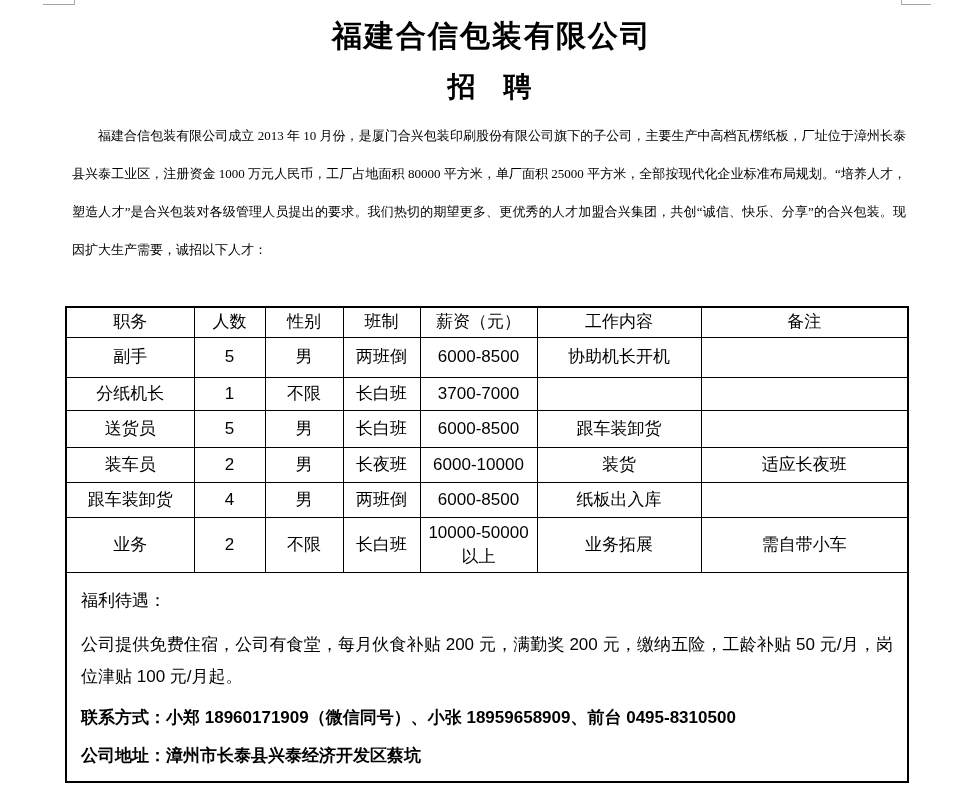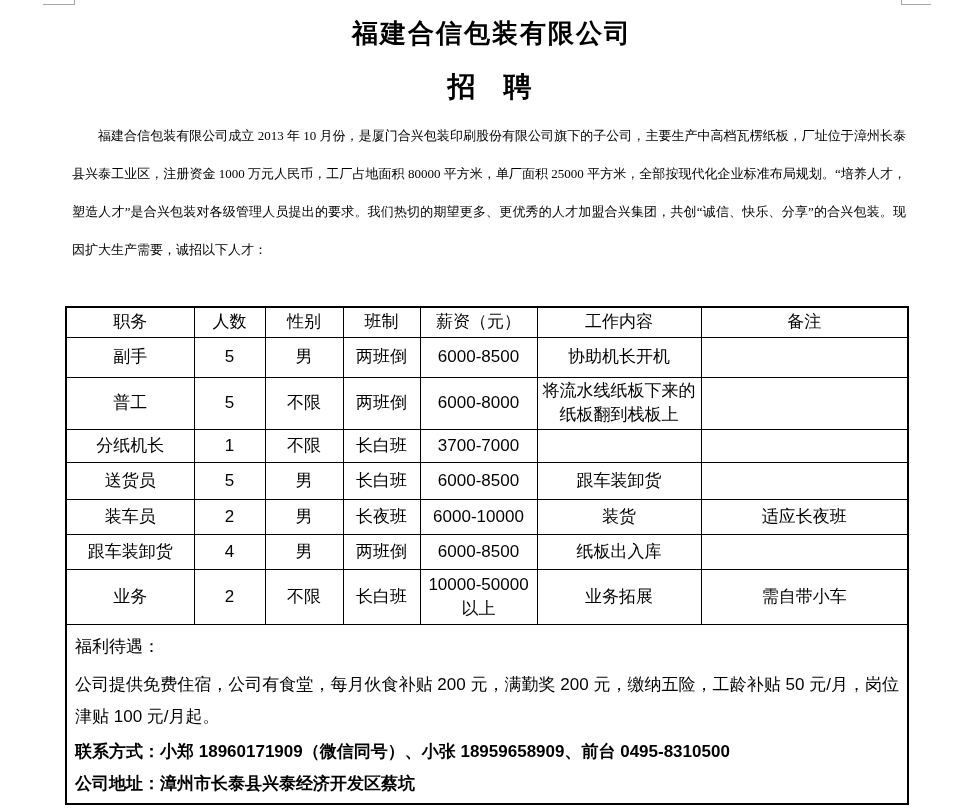--- a/index.html
+++ b/index.html
@@ -8,21 +8,21 @@
     position:relative; width:959px; height:812px; background:#ffffff;
     overflow:hidden; color:#000;
     font-family:"Liberation Serif","DejaVu Serif",serif;
   }
   .crop-mark { position:absolute; top:0; height:5px; }
   .crop-mark.tl { left:43px;  width:32px; border-bottom:1px solid #a6a6a6; border-right:1px solid #a6a6a6; }
   .crop-mark.tr { left:901px; width:30px; border-bottom:1px solid #a6a6a6; border-left:1px solid #a6a6a6; }
 
   .doc-title {
     position:absolute; top:16px; left:0; width:100%;
-    text-align:center; font-size:26px; font-weight:bold; letter-spacing:2px;padding-left:25px;
+    text-align:center; font-size:30px; font-weight:bold; letter-spacing:2px;padding-left:25px;
   }
   .doc-subtitle {
     position:absolute; top:68px; left:0; width:100%;
     text-align:center; font-size:28px; font-weight:bold;padding-left:20px;
   }
   .intro {
     position:absolute; top:117px; left:72px; width:834px;
     font-size:13px; line-height:38px;
     text-align:justify; text-indent:2em;
   }
@@ -40,21 +40,21 @@
     font-family:"Liberation Sans","DejaVu Sans",sans-serif;
     line-height:24px; padding:0 2px;
     overflow:hidden;
   }
   td.footer-cell {
     text-align:left; vertical-align:top;
     padding:10px 12px 0 12px;
     font-family:"Liberation Serif","DejaVu Serif",serif;
     font-size:18px;
   }
-  .footer-cell p { margin:6px; line-height:32px; text-align:justify; }
+  .footer-cell p { margin:12px; line-height:32px; text-align:justify; }
   .footer-cell p.bold { font-weight:bold; line-height:26px; }
 </style>
 </head>
 <body>
 
 <div class="page">
 
   <div class="crop-mark tl"></div>
   <div class="crop-mark tr"></div>
 
@@ -83,29 +83,20 @@
       <th>工作内容</th>
       <th>备注</th>
     </tr>
     <tr style="height:40px">
       <td>副手</td>
       <td>5</td>
       <td>男</td>
       <td>两班倒</td>
       <td>6000-8500</td>
       <td>协助机长开机</td>
-      <td></td>
-    </tr>
-    <tr style="height:52px">
-      <td>普工</td>
-      <td>5</td>
-      <td>不限</td>
-      <td>两班倒</td>
-      <td>6000-8000</td>
-      <td>将流水线纸板下来的纸板翻到栈板上</td>
       <td></td>
     </tr>
     <tr style="height:33px">
       <td>分纸机长</td>
       <td>1</td>
       <td>不限</td>
       <td>长白班</td>
       <td>3700-7000</td>
       <td></td>
       <td></td>

